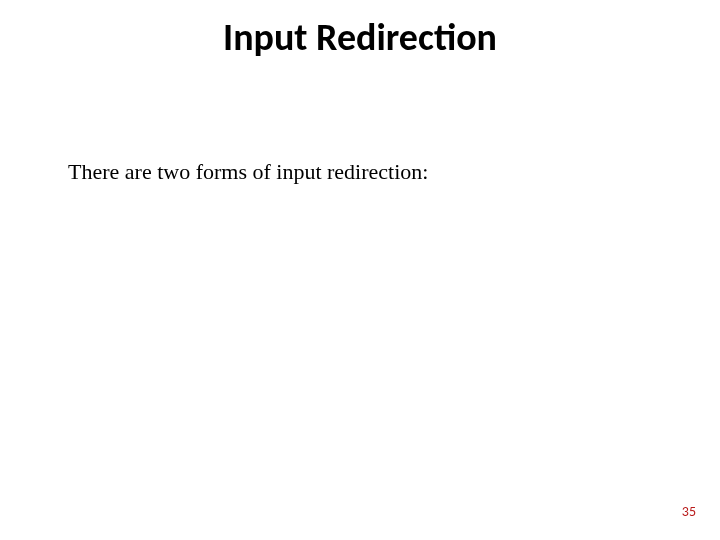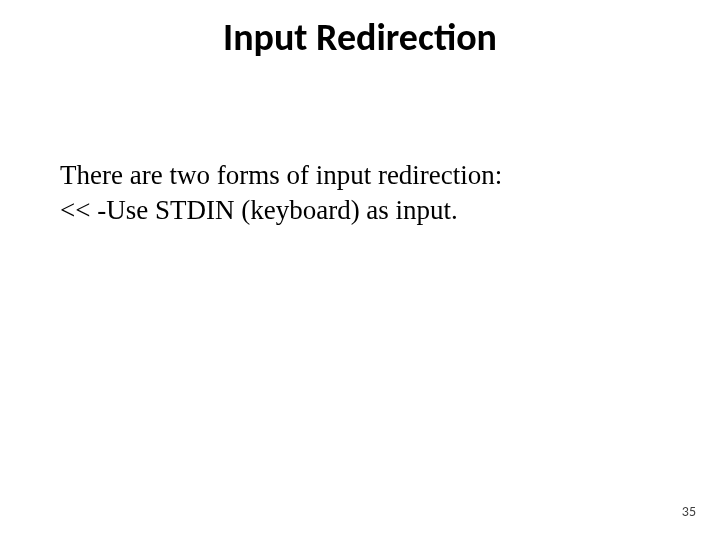--- a/index.html
+++ b/index.html
@@ -26,39 +26,38 @@
     text-align: center;
     position: absolute;
     top: 14px;
     left: 0;
     width: 100%;
     letter-spacing: 0px;
   }
   .body {
     position: absolute;
     top: 158px;
-    left: 60px;
+    left: 68px;
     right: 50px;
-    font-size: 27px;
+    font-size: 22px;
     line-height: 1.28;
   }
   .pagenum {
     position: absolute;
     right: 24px;
     bottom: 20px;
     font-family: Calibri, Arial, sans-serif;
     font-size: 14px;
-    color: #404040;
+    color: #b91c1c;
   }
 </style>
 </head>
 <body>
 
 <div class="slide">
   <div class="title">Input Redirection</div>
 
   <div class="body">
     <div>There are two forms of input redirection:</div>
-    <div> &lt;&lt; -Use STDIN (keyboard) as input.</div>
   </div>
 
   <div class="pagenum">35</div>
 </div>
 
 </body></html>

